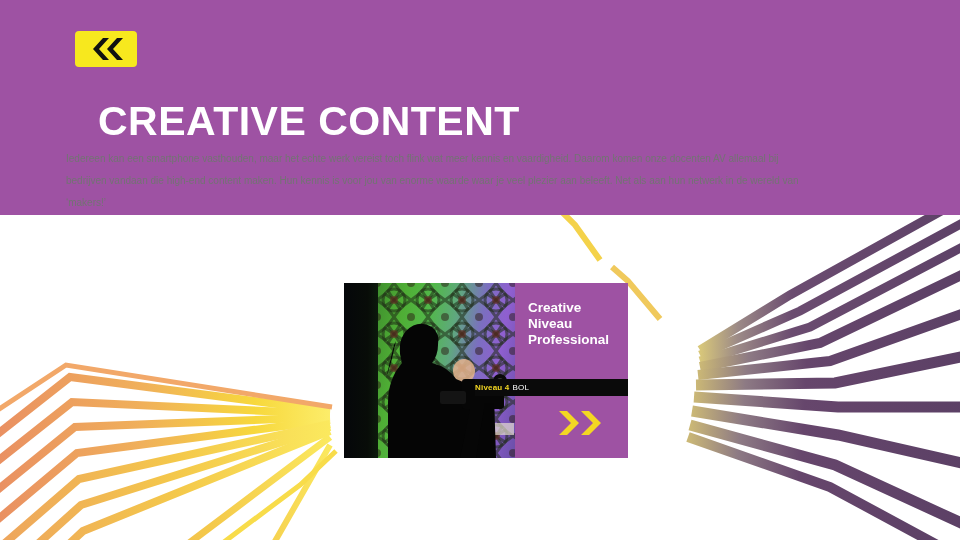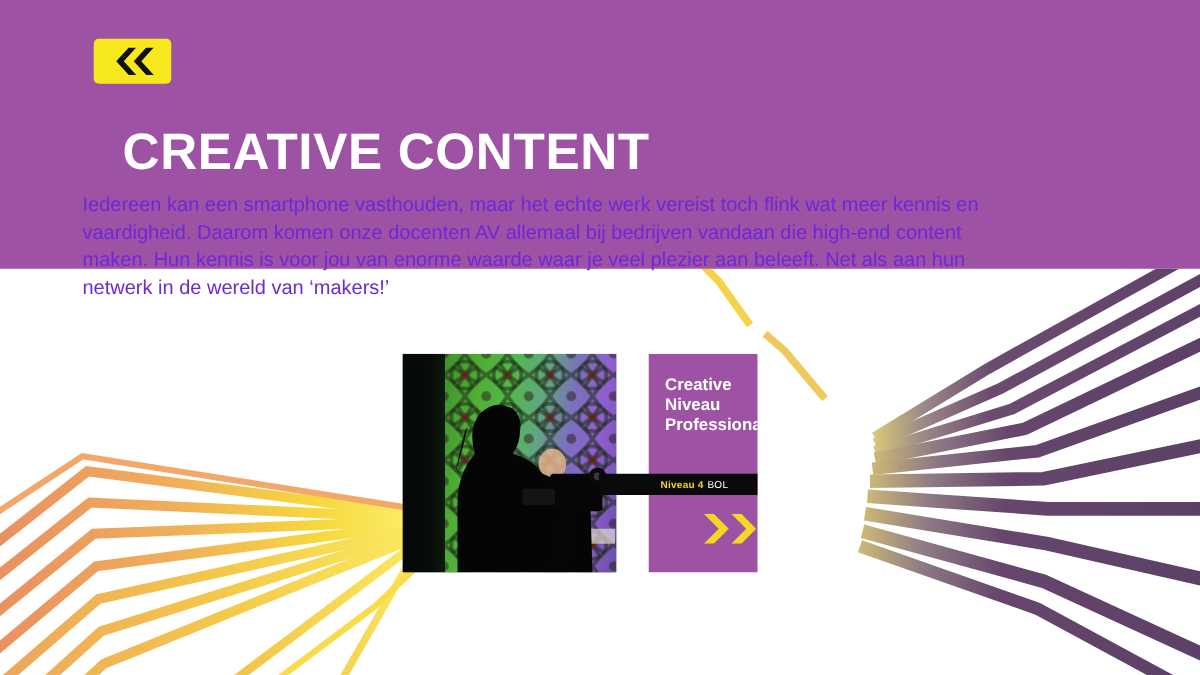--- a/index.html
+++ b/index.html
@@ -66,36 +66,35 @@
     line-height: 1;
     white-space: nowrap;
   }
 
   
   .slide-body {
     position: absolute;
     left: 66px; top: 138px;
     width: 752px;
     z-index: 4;
-    color: #6d28d9;
-    font-size: 16px;
+    color: #737373;
+    font-size: 10px;
     line-height: 22px;
     font-weight: 400;
   }
 
   
   .course-card {
     position: absolute;
-    left: 322px; top: 283px;
+    left: 344px; top: 283px;
     width: 284px; height: 175px;
     z-index: 5;
     display: flex;
     box-shadow: 0 0 0 0 rgba(0,0,0,0);
     overflow: hidden;
-    gap: 26px;
   }
   .card-photo {
     position: relative;
     width: 171px;
     height: 175px;
     background: #0b1208;
     overflow: hidden;
     flex: none;
   }
   .photo-backdrop {
@@ -141,21 +140,21 @@
     font-weight: bold;
     line-height: 16px;
   }
   .card-level-bar {
     position: absolute;
     left: -40px; top: 96px;
     width: 153px; height: 17px;
     background: #0a0a0a;
     display: flex;
     align-items: center;
-    justify-content: center;
+    justify-content: flex-start;
     gap: 3px;
   }
   .level-niveau {
     color: #f3d723;
     font-size: 8px;
     font-weight: bold;
     letter-spacing: 0.2px;
   }
   .level-bol {
     color: #ffffff;

